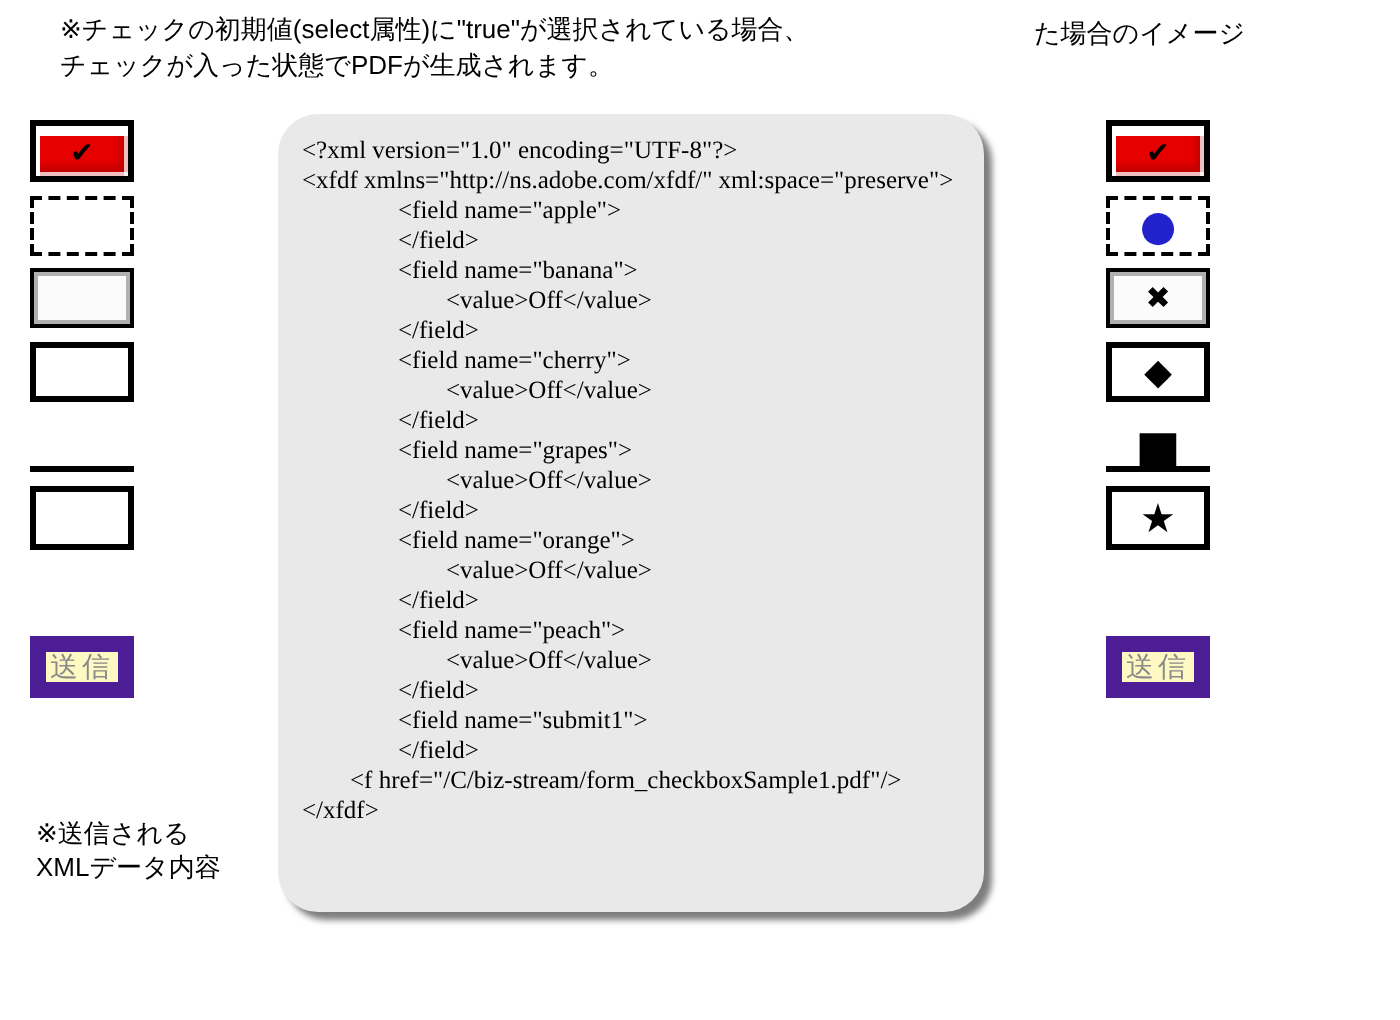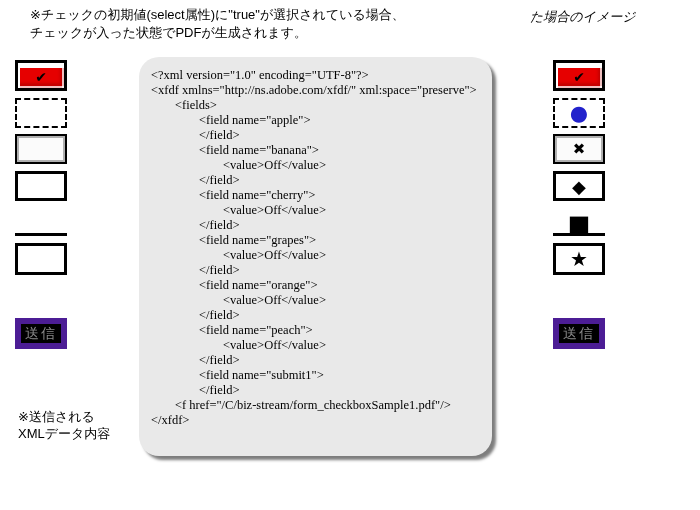--- a/index.html
+++ b/index.html
@@ -5,21 +5,21 @@
   html,body{margin:0;padding:0;background:#fff;}
   *{box-sizing:border-box;}
   .page{position:relative;width:700px;height:510px;background:#ffffff;overflow:hidden;
         font-family:"Liberation Sans","DejaVu Sans",sans-serif;color:#000;}
 
   
   .note{position:absolute;font-size:13px;line-height:18px;white-space:nowrap;}
   .note-top-left{left:30px;top:6px;}
   .note-top-left .line2{}
   .note-top-right{left:507px;top:8px;}
-  .note-top-right .line2{margin-left:23px;font-style:italic;}
+  .note-top-right .line2{margin-left:10px;}
   .note-bottom-left{left:18px;top:408px;line-height:17px;}
 
   
   .codebox{position:absolute;left:139px;top:57px;width:353px;height:399px;
            background:#e9e9e9;border-radius:20px;
            box-shadow:4px 4px 3px #7d7d7d;padding:11px 8px 0 12px;}
   .code-line{font-family:"Liberation Serif","DejaVu Serif",serif;font-size:12.5px;
              line-height:15px;white-space:nowrap;color:#000;}
 
   
@@ -45,42 +45,41 @@
   .style-gray-bevel{border:2px solid #000;background:#fff;}
   .style-gray-bevel .inner{position:absolute;inset:0;border:2px solid #b0b0b0;background:#fbfbfb;
       display:flex;align-items:center;justify-content:center;}
   .style-solid{border:3px solid #000;background:#fff;}
   .style-underline{border-bottom:3px solid #000;background:transparent;
       align-items:flex-end;}
   .style-underline .mark{line-height:18px;}
 
   .mark{display:block;font-family:"DejaVu Sans",sans-serif;font-weight:bold;}
 
-  .submit-btn{border:6px solid #4c1d95;background:#000000;color:var(--submit-gray,#8a8a8a);
+  .submit-btn{border:8px solid #4c1d95;background:#fef9c3;color:var(--submit-gray,#8a8a8a);
       font-family:"Liberation Sans","DejaVu Sans",sans-serif;font-size:14px;letter-spacing:2px;
       display:flex;align-items:center;justify-content:center;cursor:pointer;padding:0;}
 </style>
 </head>
 <body>
 
 <div class="page" style="--red: #e60000; --submit-gray: #8a8a8a;">
 
   <div class="note note-top-left">
     <div class="line1">※チェックの初期値(select属性)に"true"が選択されている場合、</div>
     <div class="line2">チェックが入った状態でPDFが生成されます。</div>
   </div>
 
   <div class="note note-top-right">
     <div class="line2">た場合のイメージ</div>
   </div>
 
   <div class="codebox" id="codebox">
       <div class="code-line" style="padding-left: 0px;">&lt;?xml version="1.0" encoding="UTF-8"?&gt;</div>
       <div class="code-line" style="padding-left: 0px;">&lt;xfdf xmlns="http://ns.adobe.com/xfdf/" xml:space="preserve"&gt;</div>
-      <div class="code-line" style="padding-left: 24px;">&lt;fields&gt;</div>
       <div class="code-line" style="padding-left: 48px;">&lt;field name="apple"&gt;</div>
       <div class="code-line" style="padding-left: 48px;">&lt;/field&gt;</div>
       <div class="code-line" style="padding-left: 48px;">&lt;field name="banana"&gt;</div>
       <div class="code-line" style="padding-left: 72px;">&lt;value&gt;Off&lt;/value&gt;</div>
       <div class="code-line" style="padding-left: 48px;">&lt;/field&gt;</div>
       <div class="code-line" style="padding-left: 48px;">&lt;field name="cherry"&gt;</div>
       <div class="code-line" style="padding-left: 72px;">&lt;value&gt;Off&lt;/value&gt;</div>
       <div class="code-line" style="padding-left: 48px;">&lt;/field&gt;</div>
       <div class="code-line" style="padding-left: 48px;">&lt;field name="grapes"&gt;</div>
       <div class="code-line" style="padding-left: 72px;">&lt;value&gt;Off&lt;/value&gt;</div>

